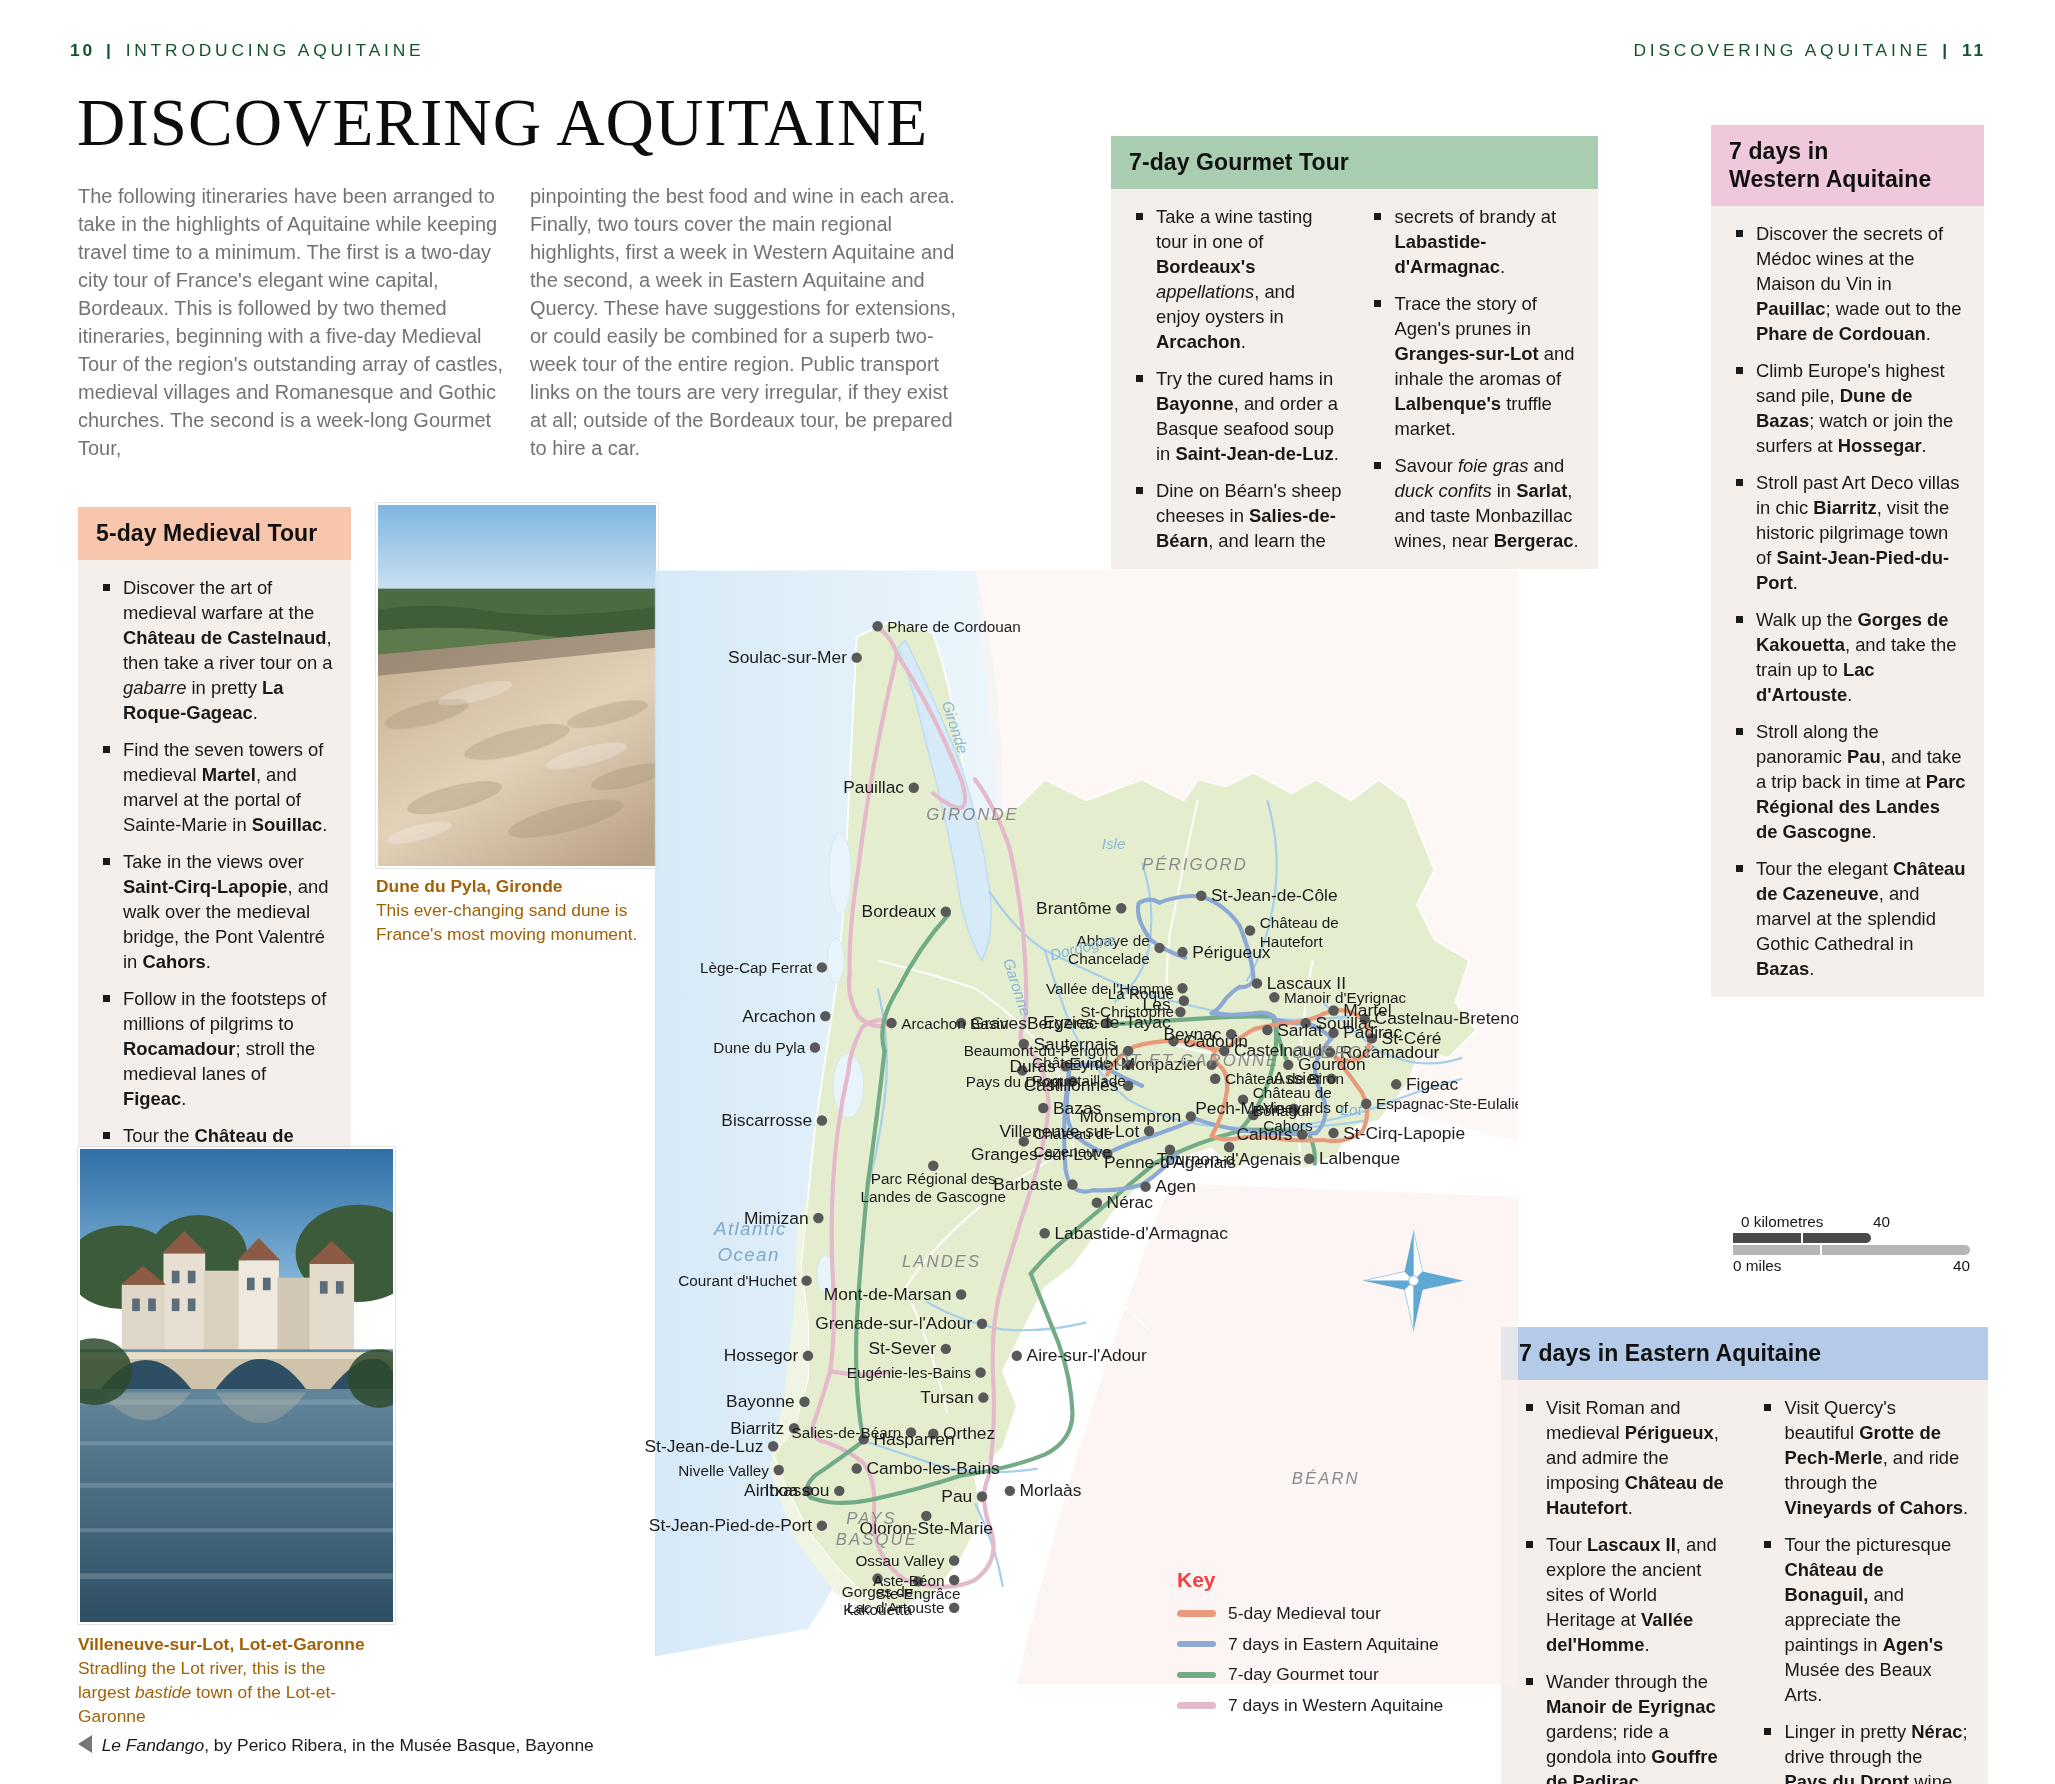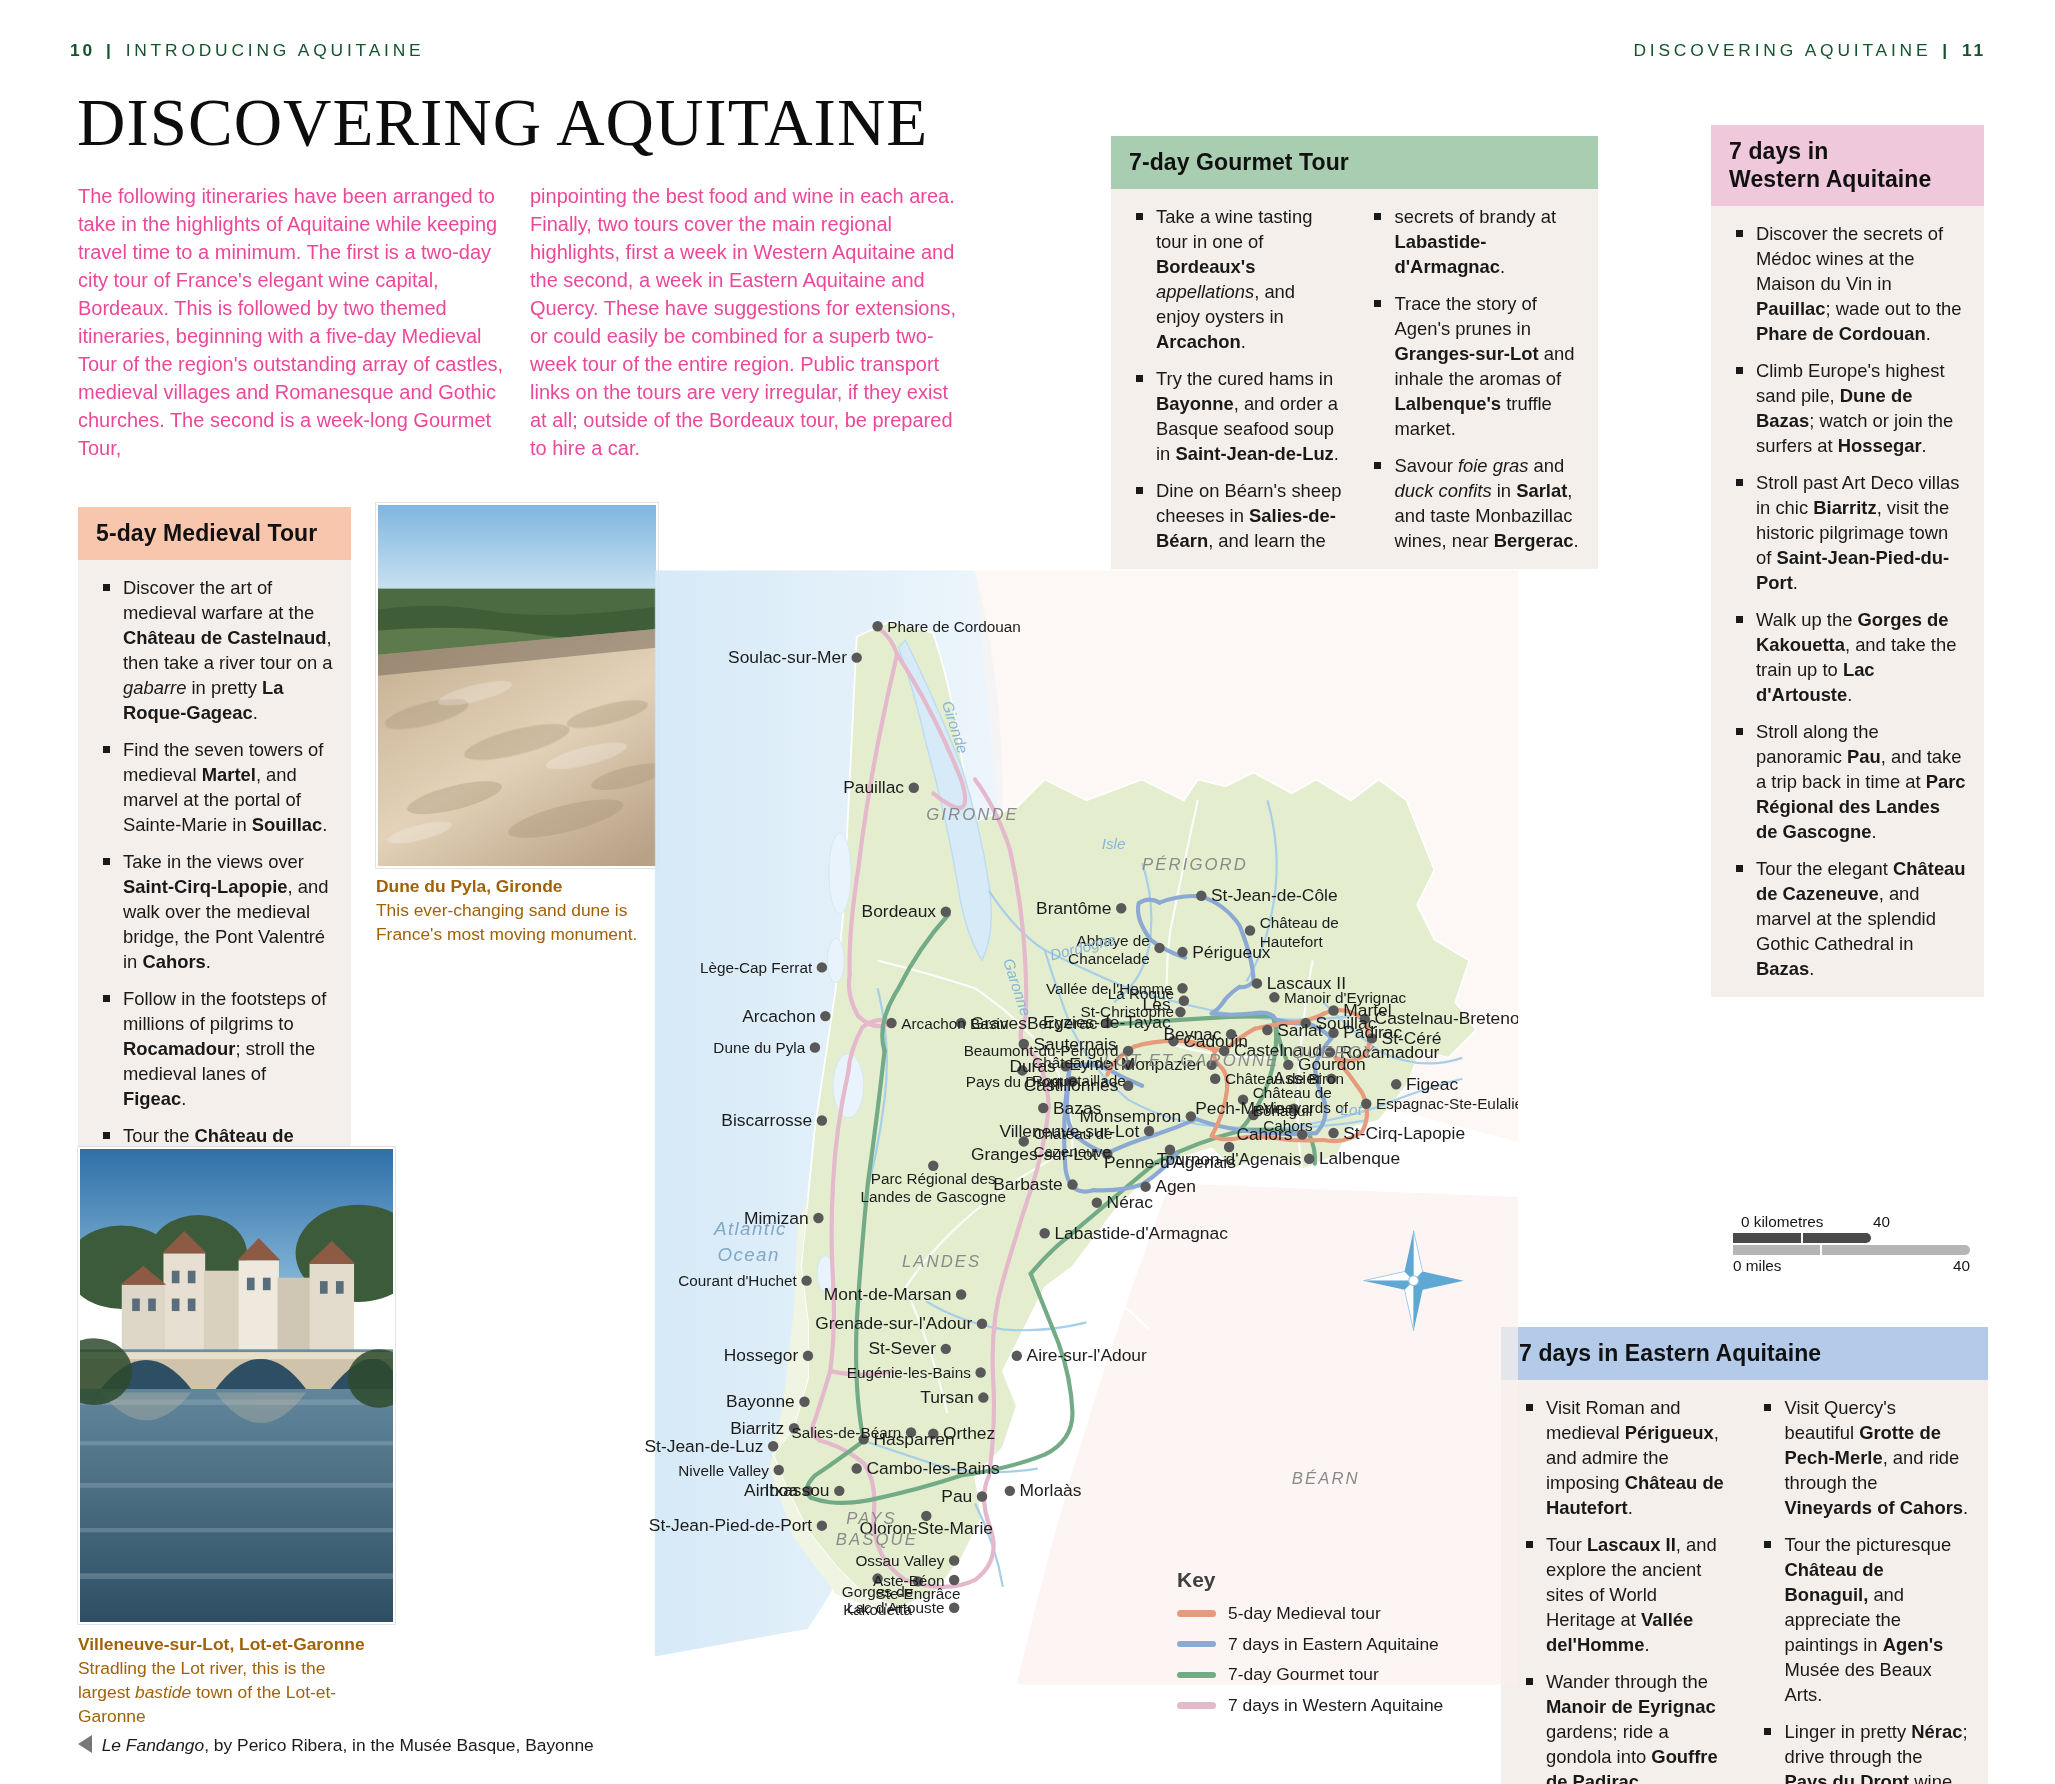--- a/index.html
+++ b/index.html
@@ -24,21 +24,21 @@
   #page-title{
     position:absolute;left:77px;top:84px;
     font-family:"Liberation Serif", serif;
     font-size:67px;letter-spacing:1px;color:#0d0d0d;
     font-weight:400;
   }
 
   
   .intro-col{
     position:absolute;top:182px;
-    font-size:20px;line-height:28px;color:#ec4899;
+    font-size:20px;line-height:28px;color:#737373;
     width:432px;
   }
   #intro-left{left:78px;}
   #intro-right{left:530px;}
 
   
   .box{position:absolute;}
   .box-head{
     font-weight:bold;color:#111;
     padding:12px 18px 12.5px 18px;
@@ -96,21 +96,21 @@
   .mlabel{font-family:"Liberation Sans",sans-serif;fill:#1c1c1c;}
   .m-major{font-size:25px;}
   .m-minor{font-size:22px;}
   .m-region{font-size:24px;fill:#8a8a8a;letter-spacing:3px;font-style:italic;}
   .m-water{font-size:22px;fill:#89b6d6;font-style:italic;}
   .m-ocean{font-size:27px;fill:#7fa8c9;font-style:italic;letter-spacing:2px;}
   .dot{fill:#595959;}
 
   
   #map-key{position:absolute;left:1177px;top:1568px;}
-  #map-key .ktitle{font-size:21px;font-weight:bold;margin-bottom:11px;color:#404040;}
+  #map-key .ktitle{font-size:21px;font-weight:bold;margin-bottom:11px;color:#ef4444;}
   #map-key .krow{display:flex;align-items:center;margin-bottom:9.7px;}
   #map-key .swatch{width:39px;height:6.3px;border-radius:3.5px;margin-right:12px;}
   #map-key .klabel{font-size:17.4px;color:#1b1b1b;}
 
   
   #scale{position:absolute;left:1733px;top:1213px;width:237px;font-size:15.3px;color:#161616;}
   #scale .lbl{display:flex;justify-content:space-between;margin-left:8px;}
   #scale .barrow{display:flex;height:9.7px;margin:2.1px 0;}
   #scale .seg{height:9.7px;}
   #scale .km1{flex:1;background:#4a4a4a;margin-right:2.1px;}

